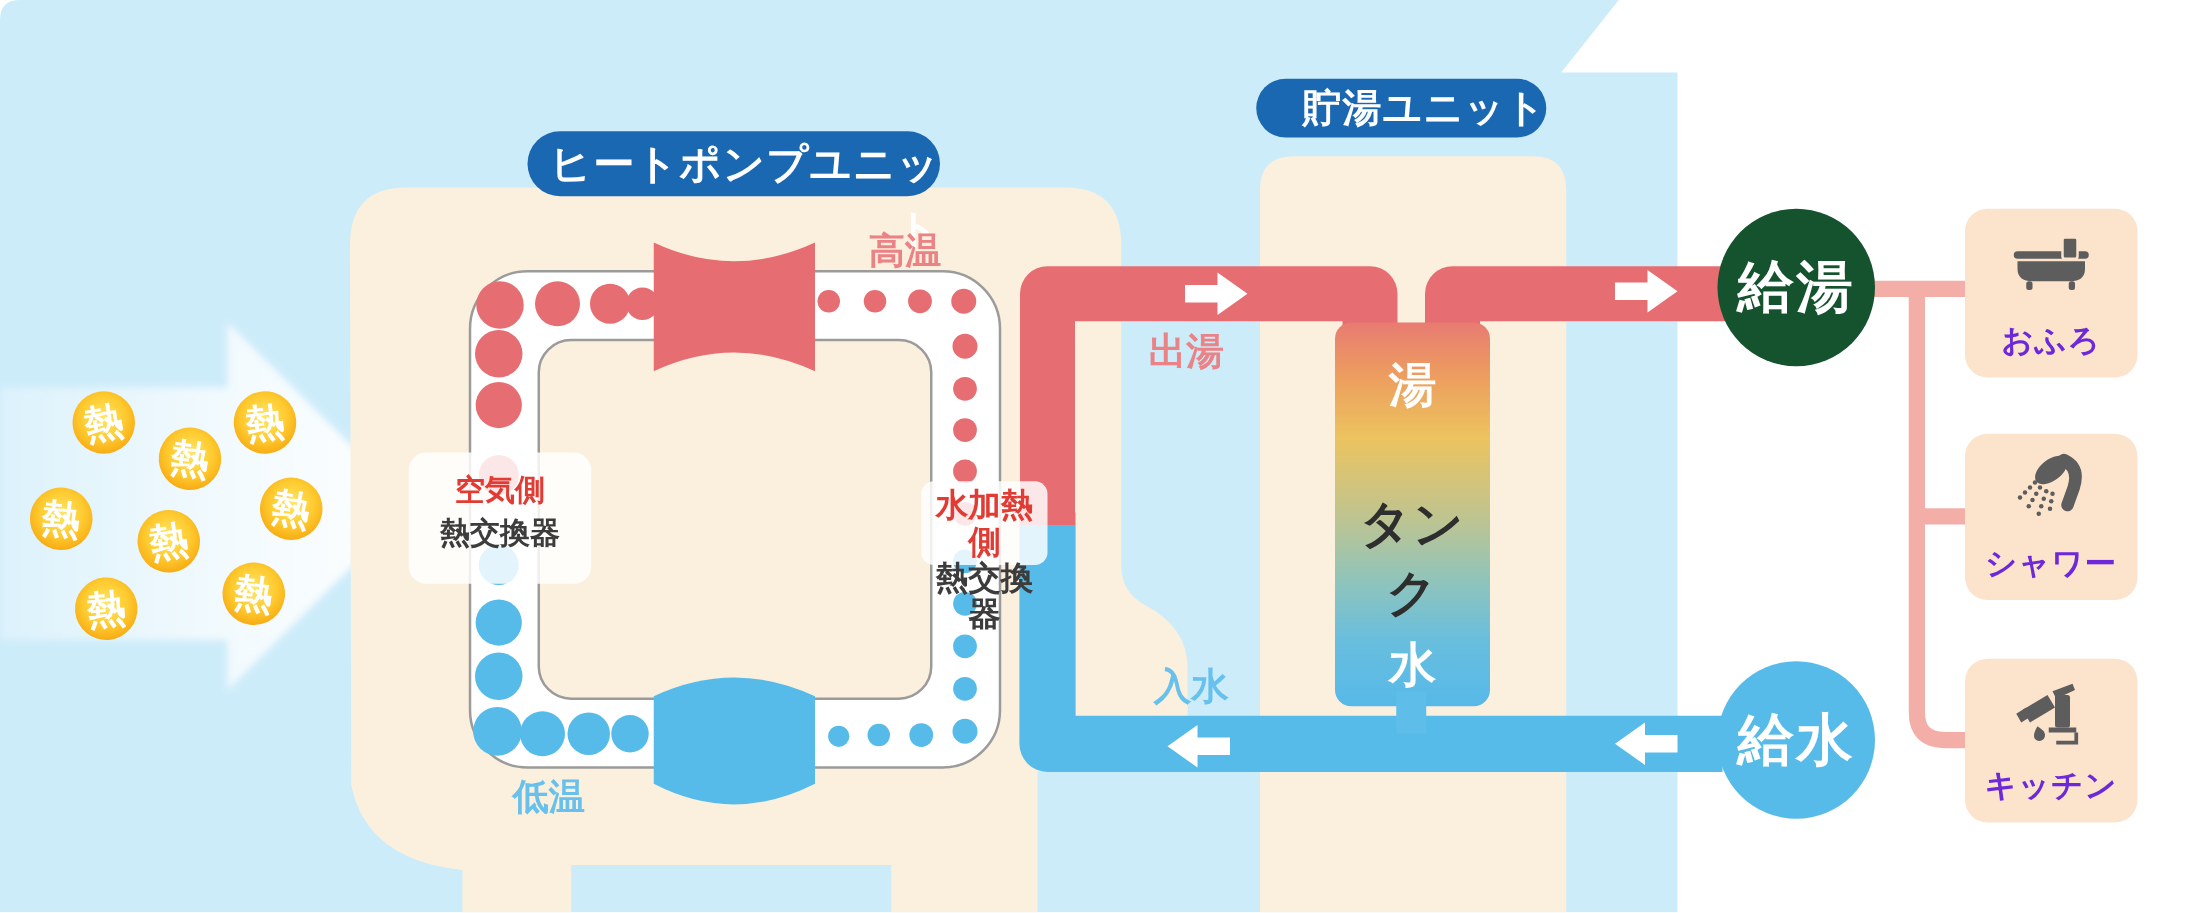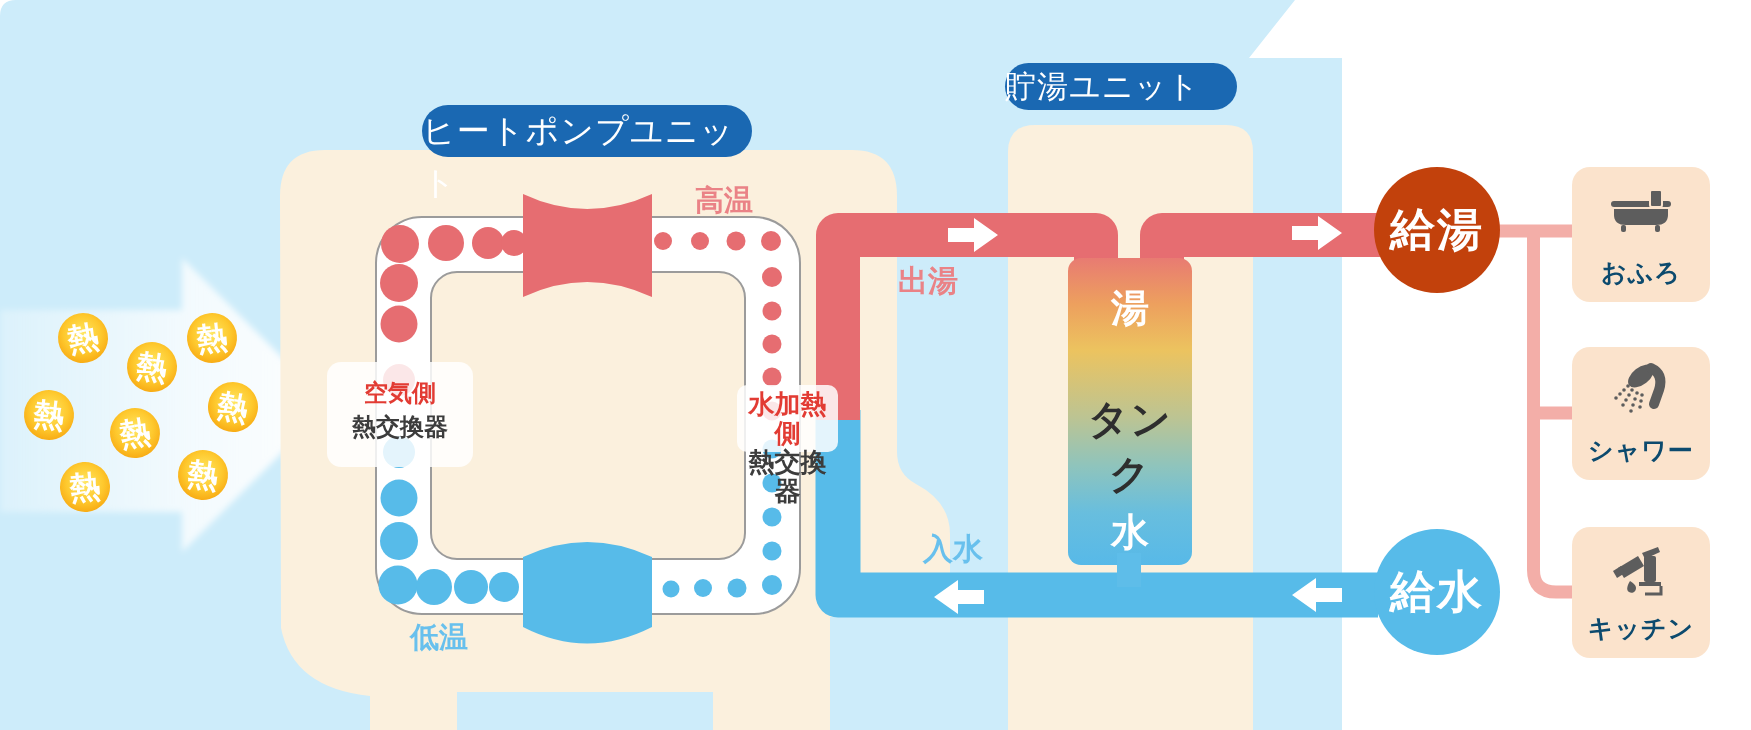--- a/index.html
+++ b/index.html
@@ -1,43 +1,43 @@
 <!DOCTYPE html>
 <html><head>
 <meta charset="utf-8">
 <style>
   html,body{margin:0;padding:0;background:#ffffff;}
   .canvas{position:relative;width:1751px;height:730px;background:#ffffff;overflow:hidden;
           font-family:"Liberation Sans",sans-serif;}
   .canvas svg.scene{position:absolute;left:0;top:0;}
   .abs{position:absolute;}
-  .pill{background:#1a68b2;color:#ffffff;font-weight:normal;text-align:left;}
+  .pill{background:#1a68b2;color:#ffffff;font-weight:bold;text-align:right;}
   .pill-hp{left:422px;top:105px;width:330px;height:52px;border-radius:27px;font-size:33px;line-height:52px;letter-spacing:1px;}
   .pill-st{left:1005px;top:63px;width:232px;height:47px;border-radius:24px;font-size:31px;line-height:47px;letter-spacing:1px;}
   .tlabel{font-weight:bold;}
   .hot-t{color:#ea8286;}
   .cold-t{color:#68c0ed;}
   .hx-box{background:rgba(255,255,255,0.84);text-align:center;font-weight:bold;}
   .hx-air{left:327px;top:362px;width:146px;height:105px;border-radius:14px;padding-top:14px;box-sizing:border-box;font-size:24px;line-height:34px;}
   .hx-water{left:737px;top:385px;width:101px;height:67px;border-radius:10px;padding-top:5px;box-sizing:border-box;font-size:26px;line-height:29px;}
   .hx-red{color:#e23b33;display:block;}
   .hx-dark{color:#3c3c3c;display:block;}
   .shape-label{color:#ffffff;font-weight:bold;text-align:center;font-size:38px;}
   .tank-text{width:124px;left:1068px;text-align:center;font-weight:bold;}
   .supply-circle{width:126px;height:126px;border-radius:50%;color:#fff;font-weight:bold;
                  font-size:45px;text-align:center;line-height:126px;letter-spacing:2px;}
-  .c-hot{left:1374px;top:167px;background:#c2410c;}
+  .c-hot{left:1374px;top:167px;background:#14532d;}
   .c-cold{left:1374px;top:529px;background:#57bbe9;}
   .chip{width:50px;height:50px;border-radius:50%;text-align:center;line-height:52px;
         color:#fff;font-weight:bold;font-size:31px;
         background:radial-gradient(circle at 50% 42%,#ffe763 0%,#fec92e 48%,#f6a30d 84%,#ef9708 100%);}
   .card{left:1572px;width:138px;background:#fbe3cc;border-radius:18px;display:flex;
         flex-direction:column;align-items:center;}
   .card .icn{margin-top:13px;}
-  .card .lbl{margin-top:auto;padding-bottom:13px;font-size:25px;color:#0c4a6e;font-weight:bold;letter-spacing:1px;}
+  .card .lbl{margin-top:auto;padding-bottom:13px;font-size:25px;color:#6d28d9;font-weight:bold;letter-spacing:1px;}
 </style>
 </head>
 <body>
 
 <div class="canvas">
 
   <svg class="scene" width="1751" height="730" viewBox="0 0 1751 730">
     <defs>
       <linearGradient id="gAir" x1="0" y1="0" x2="1" y2="0">
         <stop offset="0" stop-color="#ffffff" stop-opacity="0.30"></stop>
@@ -133,21 +133,21 @@
       <path d="M 1533.5 231 L 1533.5 570 Q 1533.5 592 1556 592 L 1573 592"></path>
       <path d="M 1533.5 413 L 1573 413"></path>
     </g>
   </svg>
 
   <div class="abs pill pill-hp">ヒートポンプユニット</div>
   <div class="abs pill pill-st">貯湯ユニット</div>
 
   <div class="abs tlabel hot-t" style="left:695px;top:181px;width:100px;font-size:29px;">高温</div>
   <div class="abs tlabel cold-t" style="left:410px;top:618px;width:100px;font-size:29px;">低温</div>
-  <div class="abs tlabel hot-t" style="left:898px;top:261px;width:100px;font-size:30px;">出湯</div>
+  <div class="abs tlabel hot-t" style="left:919px;top:261px;width:100px;font-size:30px;">出湯</div>
   <div class="abs tlabel cold-t" style="left:923px;top:529px;width:100px;font-size:30px;">入水</div>
 
   <div class="abs hx-box hx-air">
     <span class="hx-red">空気側</span>
     <span class="hx-dark">熱交換器</span>
   </div>
   <div class="abs hx-box hx-water">
     <span class="hx-red">水加熱側</span>
     <span class="hx-dark">熱交換器</span>
   </div>

